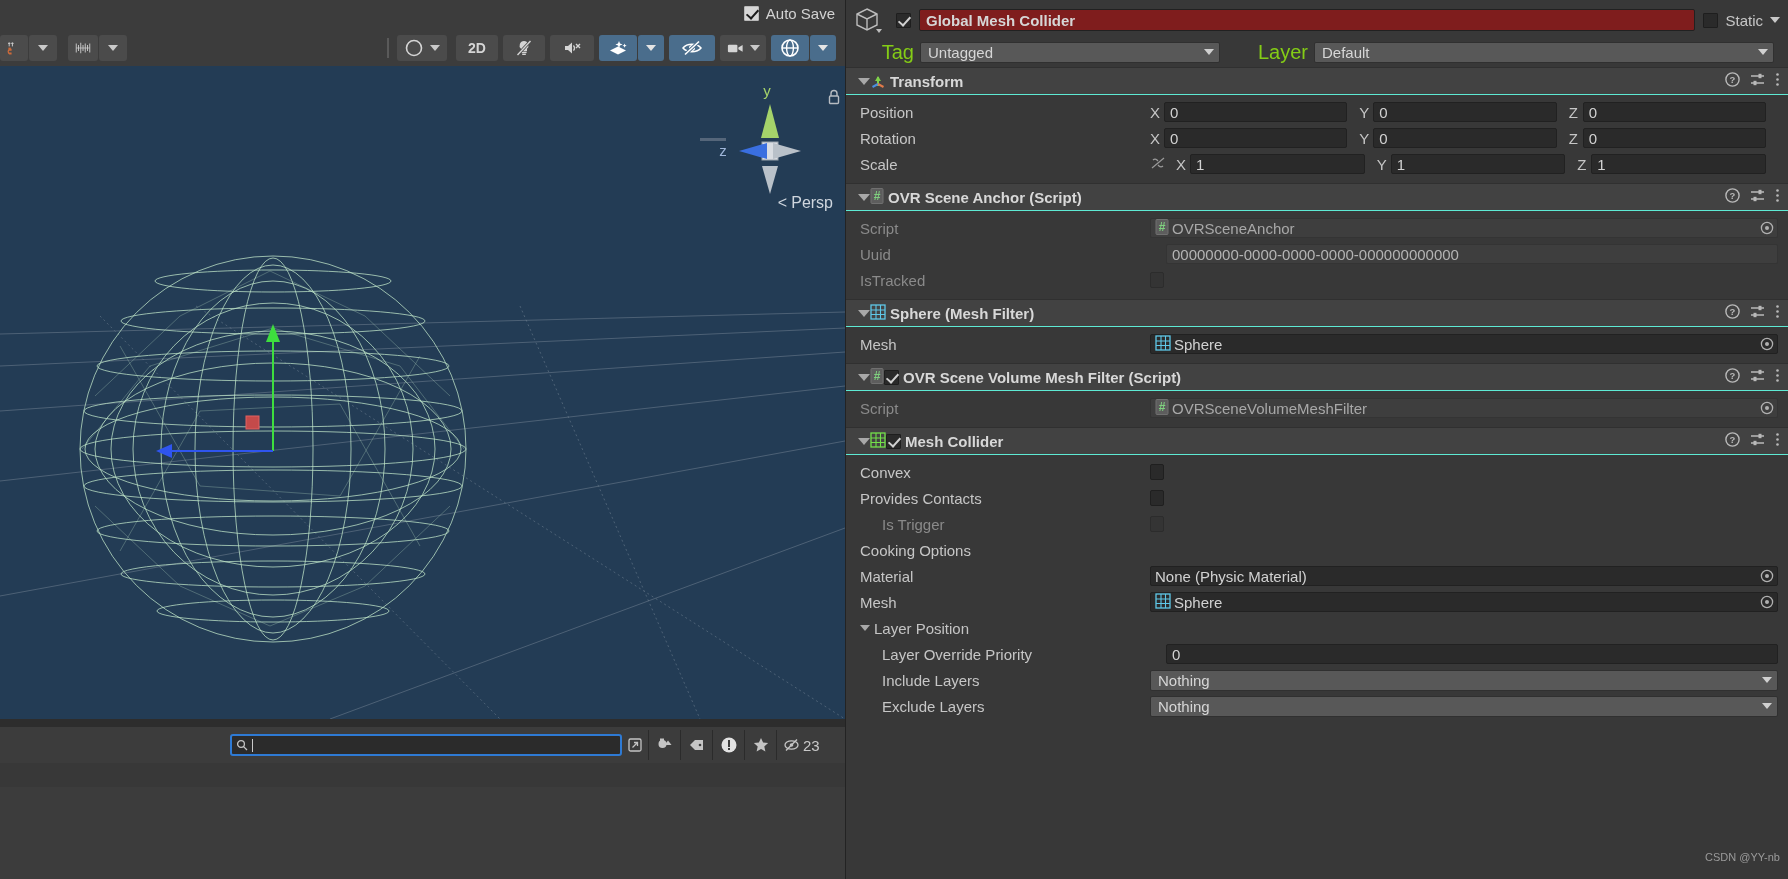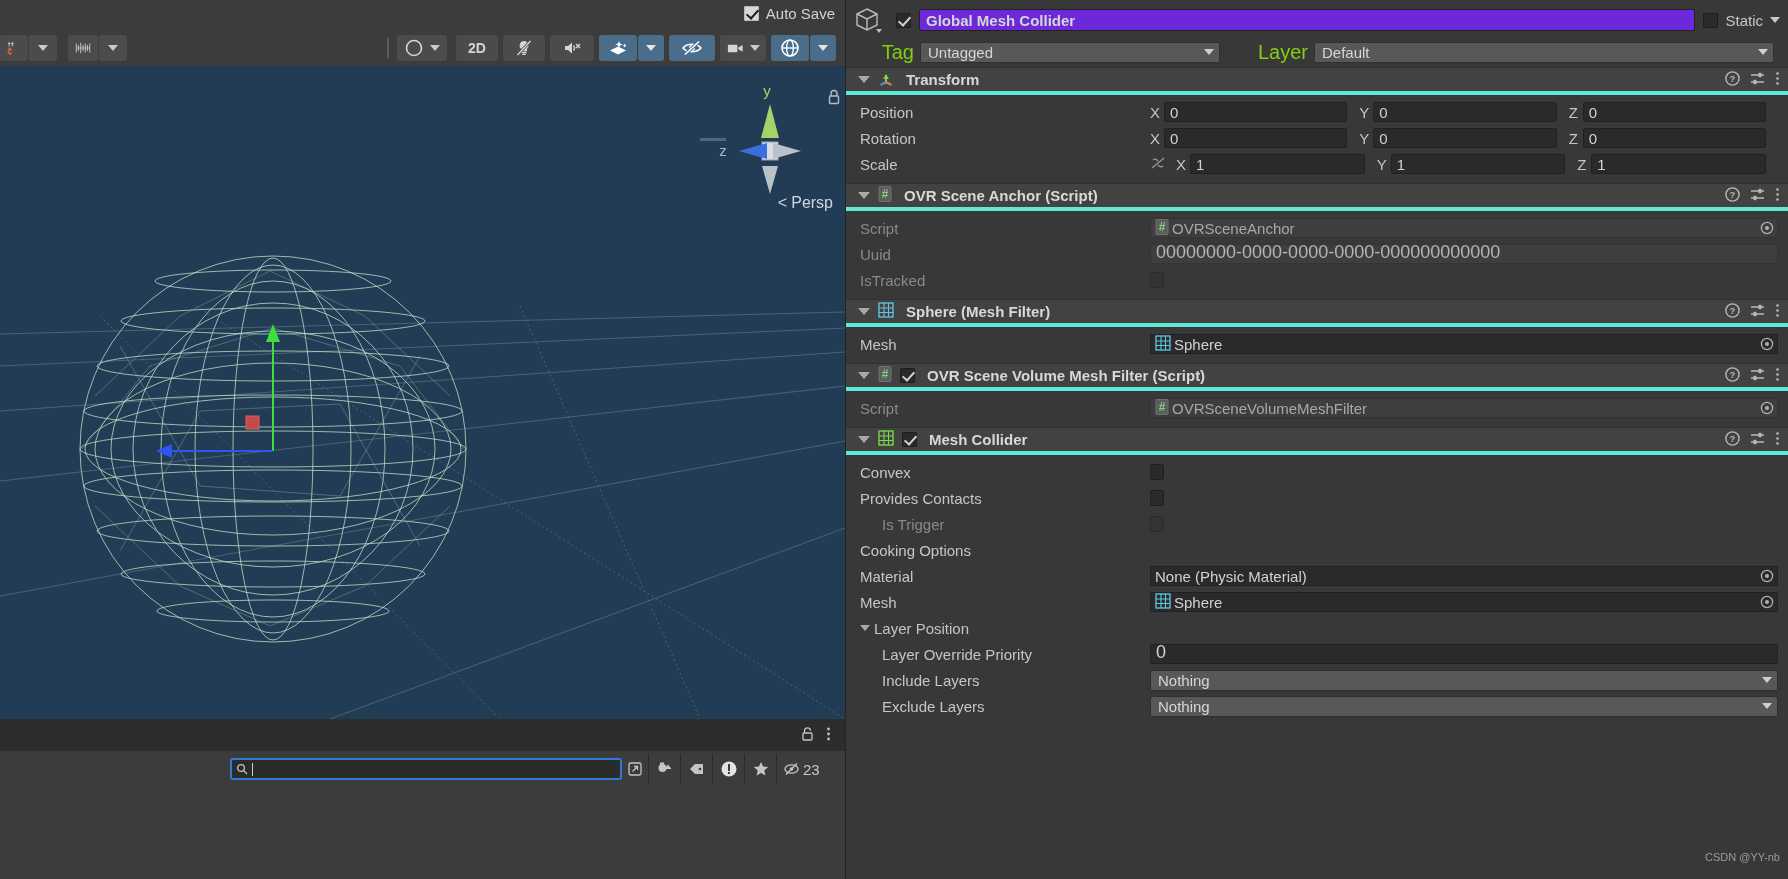--- a/index.html
+++ b/index.html
@@ -71,21 +71,21 @@
     position:absolute; left: 700px; top: 72px; width: 26px; height: 0;
     border-top: 3px solid #55667a;
   }
 
   .scene-footer {
     position: absolute; left: 0; top: 719px; width: 845px; height: 32px;
     background: #2d2d2d; display: flex; align-items: center; justify-content: flex-end;
     gap: 12px; padding-right: 14px;
   }
   .scene-searchbar {
-    position: absolute; left: 0; top: 751px; width: 845px; height: 36px;
+    position: absolute; left: 0; top: 727px; width: 845px; height: 36px;
     background: #3c3c3c; display: flex; align-items: center;
   }
   .search-field {
     margin-left: 230px; width: 392px; height: 22px; background: #2b2b2b;
     border: 2px solid #2e7ad4; border-radius: 3px; display: flex; align-items: center;
     padding: 0 4px; gap: 4px;
   }
   .search-caret { width: 1px; height: 13px; background: #c9c9c9; }
   .sb-btn {
     width: 32px; height: 30px; background: #3c3c3c;
@@ -101,40 +101,40 @@
   
   #inspector {
     width: 943px; height: 879px; background: #383838;
     border-left: 1px solid #232323; overflow: hidden; position: relative;
   }
 
   .insp-header { padding: 6px 8px 0 8px; }
   .insp-row1 { display: flex; align-items: center; gap: 8px; height: 28px; }
   .go-icon { width: 34px; height: 30px; position: relative; flex: none; }
   .go-name-field {
-    flex: 1; height: 22px; background: #6d28d9; border: 1px solid #212121;
+    flex: 1; height: 22px; background: #7f1d1d; border: 1px solid #212121;
     border-radius: 2px; display: flex; align-items: center; padding: 0 6px;
     font-weight: bold; color: #d6d6d6; font-size: 15px;
   }
   .static-wrap { display: flex; align-items: center; gap: 7px; flex: none; }
   .static-lbl { font-size: 15px; color: #c6c6c6; }
 
   .insp-row2 { display: flex; align-items: center; gap: 6px; height: 30px; margin-top: 3px; }
   .field-lbl { color: #84cc16; font-size: 20px; }
   .dropdown {
     height: 21px; background: #585858; border: 1px solid #303030; border-radius: 2px;
     display: flex; align-items: center; justify-content: space-between;
     padding: 0 5px 0 7px; color: #d6d6d6; font-size: 15px;
   }
   .dropdown .caret { border-top-color: #d0d0d0; }
 
   .comp { border-top: 1px solid #303030; }
   .comp-head {
     height: 27px; background: #424242; display: flex; align-items: center;
-    padding: 0 8px 0 12px; gap: 8px; border-bottom: 4px solid #5eead4;
+    padding: 0 8px 0 12px; border-bottom: 1px solid #5eead4;
   }
   .foldout {
     width: 0; height: 0; border-left: 6px solid transparent; border-right: 6px solid transparent;
     border-top: 7px solid #a8a8a8; flex: none;
   }
   .foldout.sm { border-left-width: 5px; border-right-width: 5px; border-top-width: 6px; }
   .comp-title { font-weight: bold; font-size: 15px; color: #d8d8d8; margin-left: 4px; }
   .comp-actions { margin-left: auto; display: flex; align-items: center; gap: 10px; color: #b9b9b9; }
 
   .comp-body { background: #383838; padding: 4px 0 6px 0; }
@@ -152,21 +152,21 @@
   }
   .objfield {
     height: 20px; background: #2a2a2a; border: 1px solid #212121; border-radius: 2px;
     flex: 1; display: flex; align-items: center; padding: 0 2px 0 4px; color: #d2d2d2; font-size: 15px;
   }
   .objfield.ro { background: #3e3e3e; border-color: #343434; color: #a8a8a8; }
   .objfield .of-txt { flex: 1; display:flex; align-items:center; gap: 3px; }
   .of-circle { flex: none; width: 16px; display: flex; align-items: center; justify-content: center; }
   .txtfield {
     height: 20px; background: #2a2a2a; border: 1px solid #212121; border-radius: 2px;
-    flex: 1; display: flex; align-items: flex-end; padding: 0 5px; color: #d2d2d2; font-size: 18px;
+    flex: 1; display: flex; align-items: flex-end; padding: 0 5px; color: #d2d2d2; font-size: 15px; margin-left: 16px;
   }
   .txtfield.ro { background: #3e3e3e; border-color: #343434; color: #b4b4b4; }
   .dd-wide { flex: 1; }
   .chk-small {
     width: 14px; height: 16px; background: #2a2a2a; border: 1px solid #1f1f1f; border-radius: 2px; flex: none;
   }
   .chk-small.dim { background: #343434; border-color: #2c2c2c; }
   .meshico { flex: none; }
 
   .watermark {

